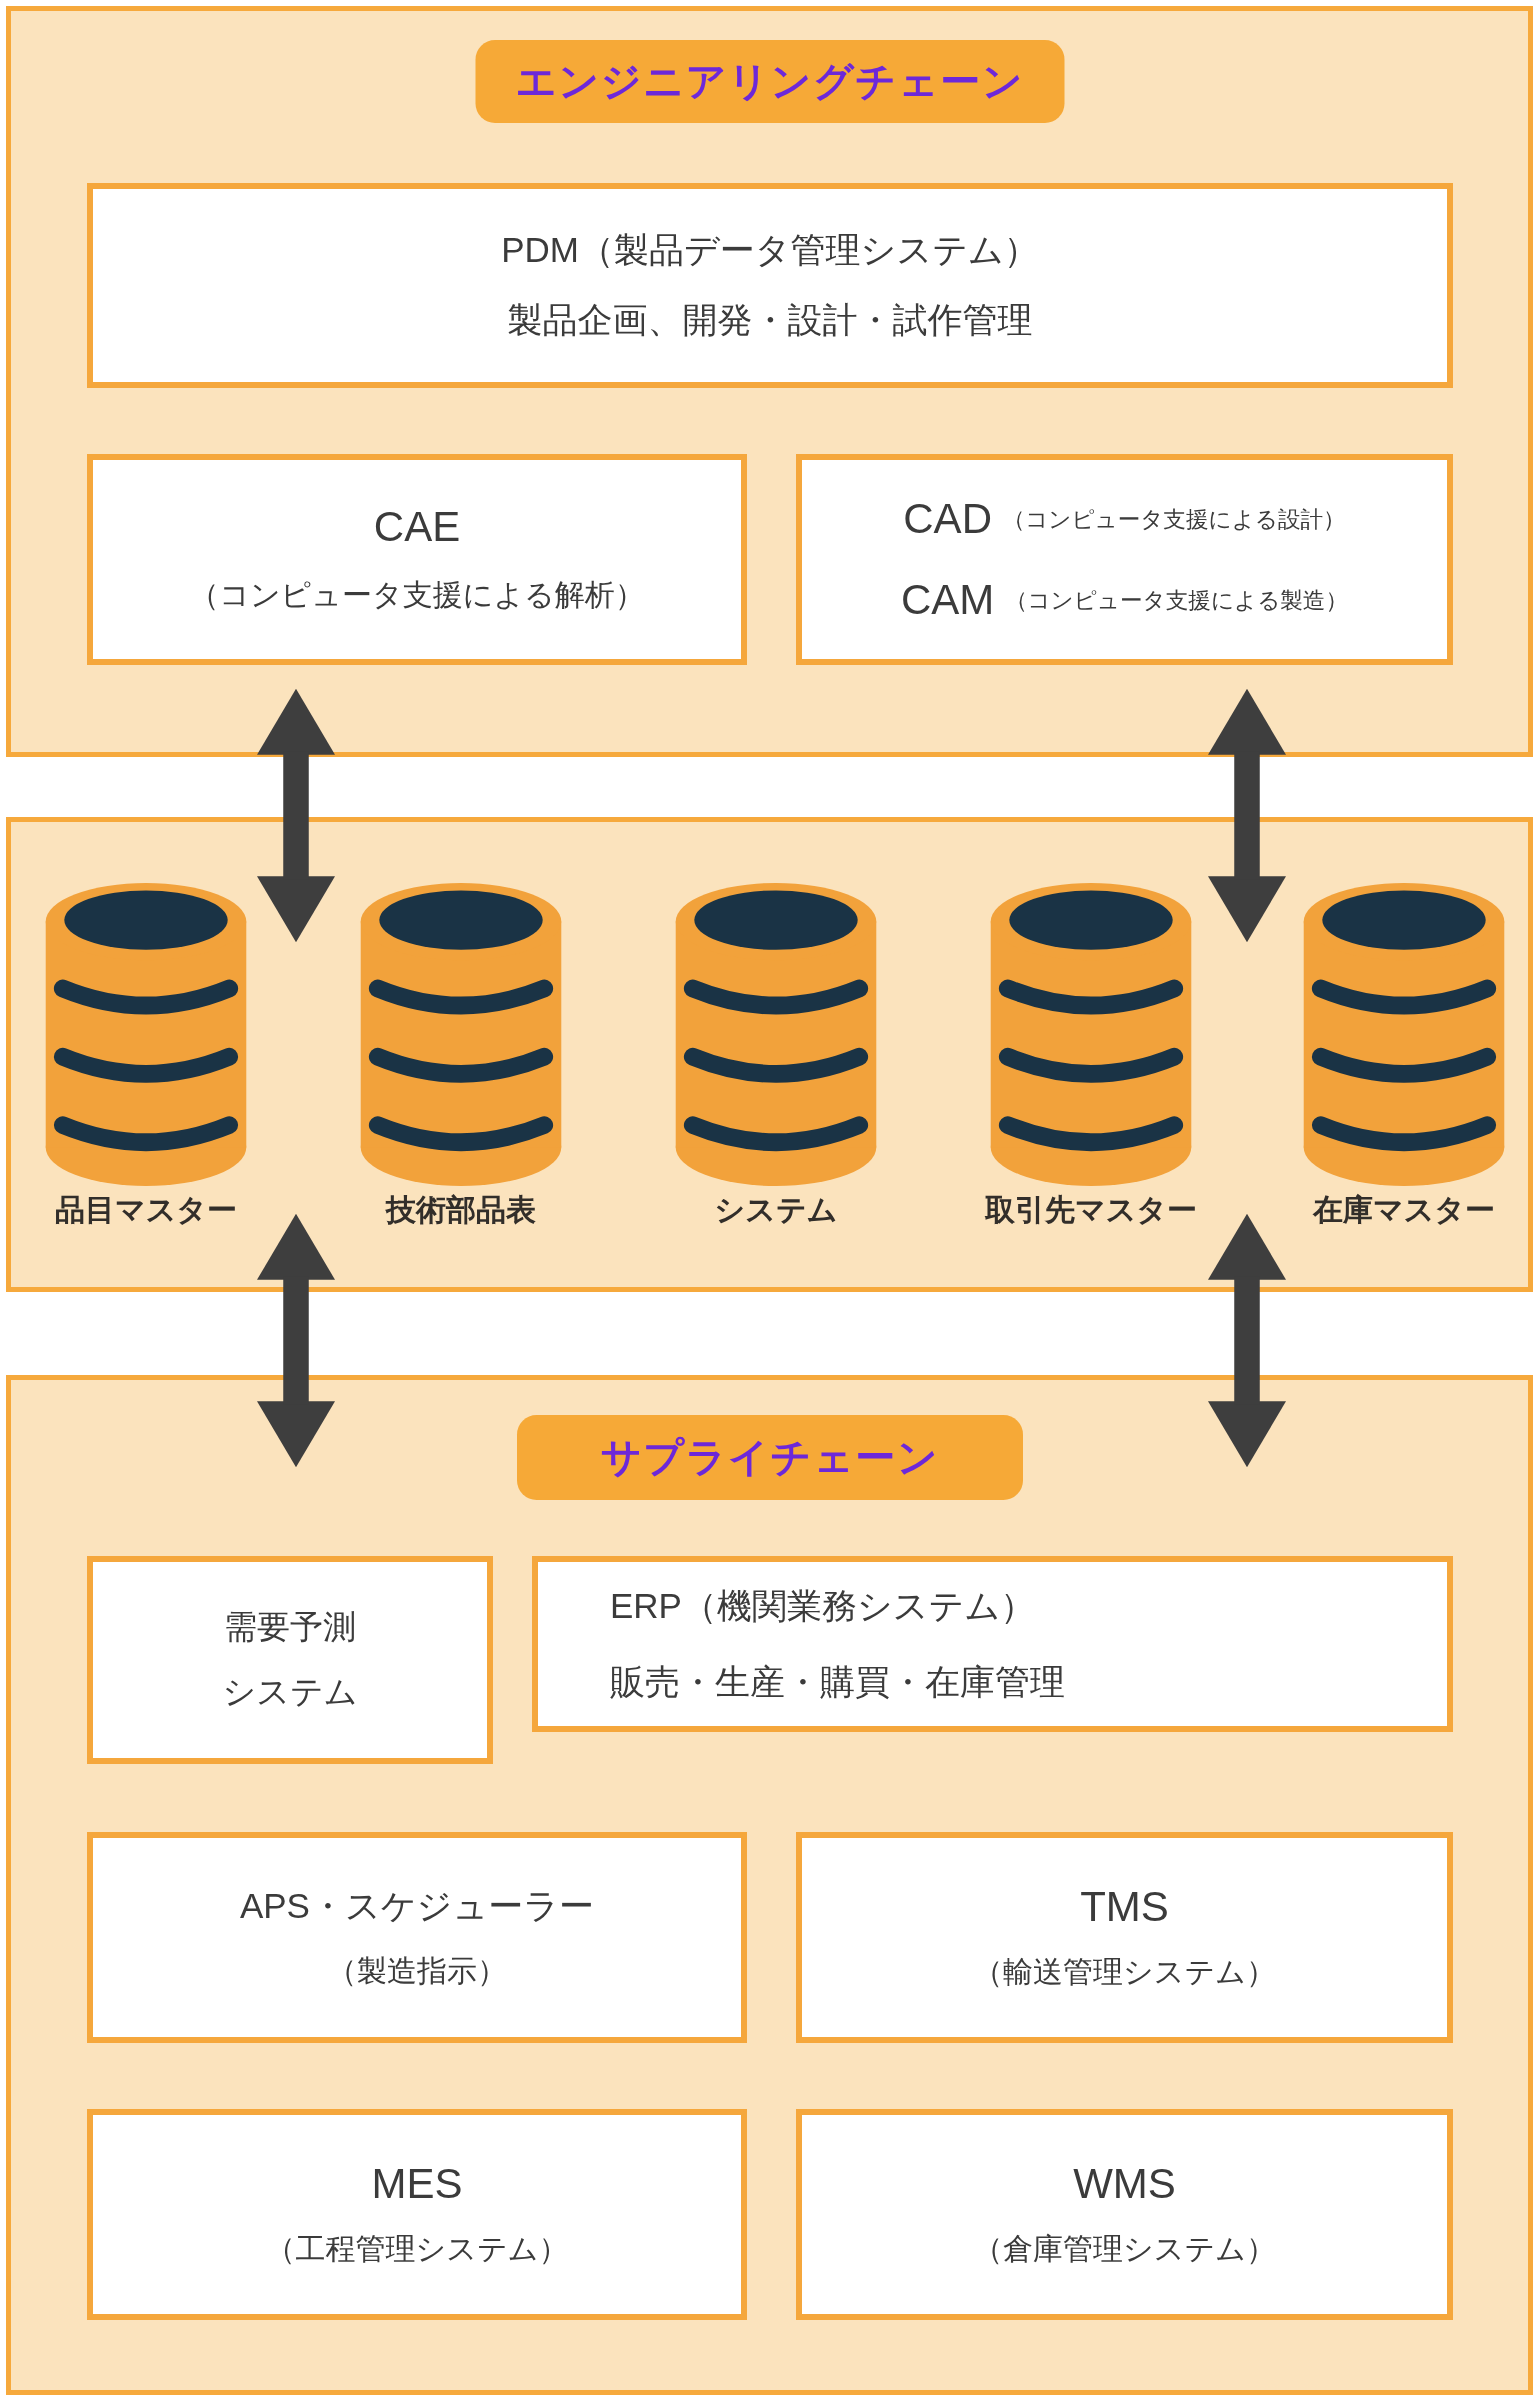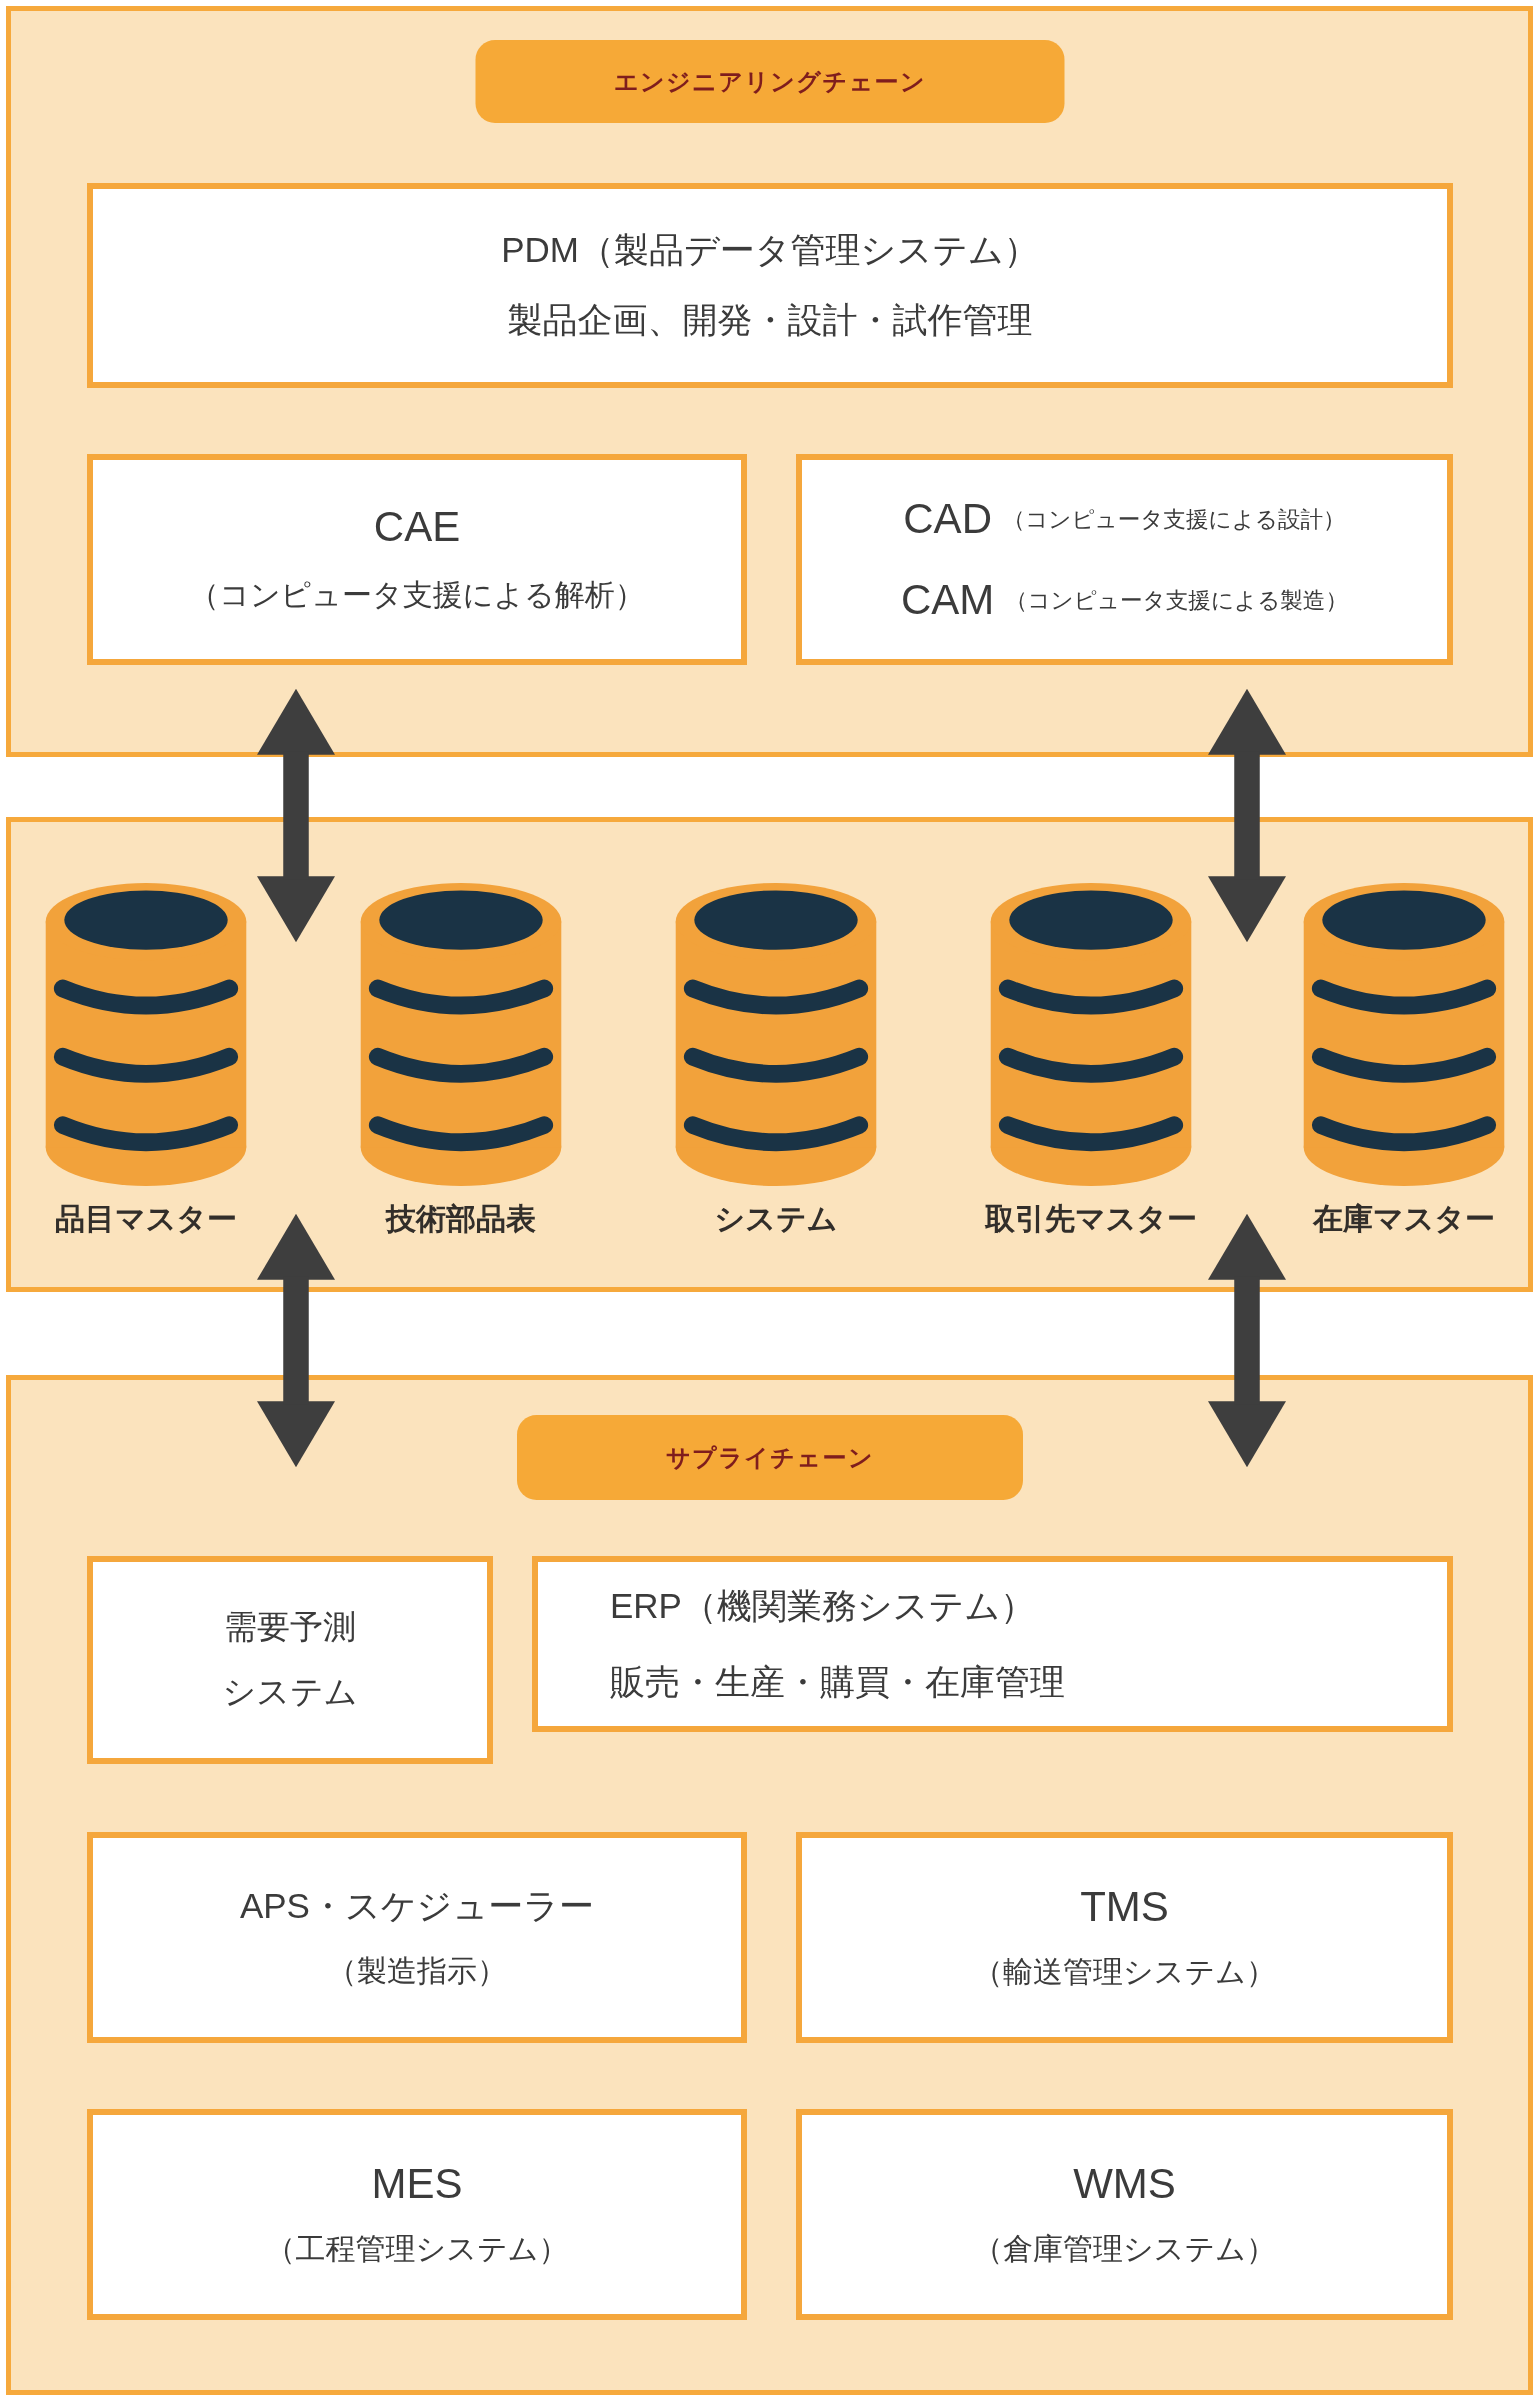--- a/index.html
+++ b/index.html
@@ -11,21 +11,21 @@
     position:absolute;box-sizing:border-box;
     background:#fbe3bd;border:5.3px solid #f6a93c;
   }
   .band-eng{left:6px;top:6px;width:1527px;height:751px;}
   .band-hub{left:6px;top:817px;width:1527px;height:475px;}
   .band-sup{left:6px;top:1375px;width:1527px;height:1020px;}
   .badge{
     position:absolute;left:50%;transform:translateX(-50%);
     background:#f6a937;border-radius:19.6px;
     display:flex;align-items:center;justify-content:center;
-    font-size:24px;font-weight:bold;color:#7f1d1d;letter-spacing:1.5px;
+    font-size:40px;font-weight:bold;color:#6d28d9;letter-spacing:1.5px;
   }
   .badge-eng{top:40px;width:589px;height:83px;}
   .badge-sup{top:1415px;width:506px;height:85px;}
   .box{
     position:absolute;box-sizing:border-box;background:#ffffff;
     border:6px solid #f5a73c;
     display:flex;flex-direction:column;align-items:center;justify-content:center;
     text-align:center;color:#3b3b3b;
   }
   .box-pdm{left:87px;top:183px;width:1366px;height:205px;font-size:35px;gap:22.6px;}
@@ -40,21 +40,21 @@
   .box-wms{left:796px;top:2109px;width:657px;height:211px;gap:21px;}
   .big{font-size:42px;}
   .mid{font-size:35px;}
   .paren{font-size:30px;}
   .acronym-row{display:flex;align-items:center;justify-content:center;gap:10.6px;}
   .acronym-row .small-paren{font-size:22.6px;}
   .arrow{position:absolute;width:78px;height:255px;z-index:5;}
   .db{position:absolute;top:878px;width:208px;height:377px;}
   .cyl{display:block;width:208px;height:313px;}
   .db-label{
-    position:absolute;top:321px;left:50%;transform:translateX(-50%);
+    position:absolute;top:312px;left:50%;transform:translateX(-50%);
     font-size:30px;font-weight:bold;color:#322e2a;white-space:nowrap;
   }
   .db1{left:42px;} .db2{left:357px;} .db3{left:672px;} .db4{left:987px;} .db5{left:1300px;}
   .arrow-tl{left:257px;top:688px;} .arrow-tr{left:1208px;top:688px;}
   .arrow-bl{left:257px;top:1213px;} .arrow-br{left:1208px;top:1213px;}
 </style>
 </head>
 <body>
 
 <div id="page">

